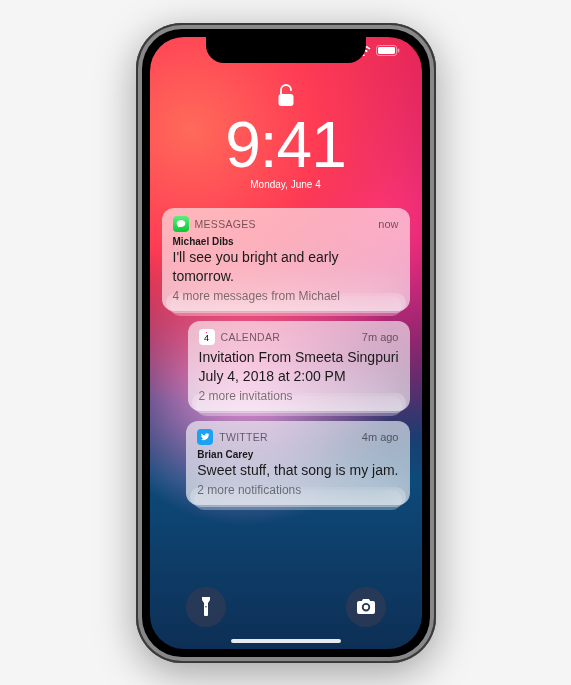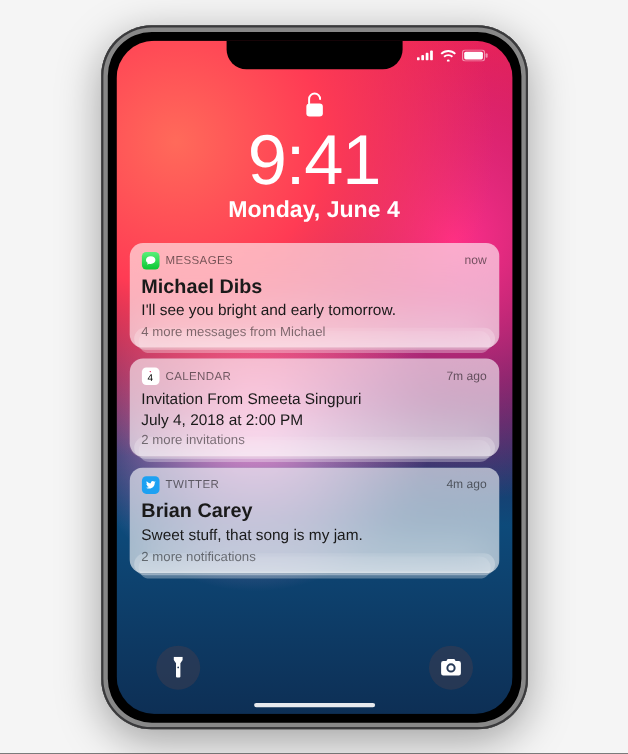--- a/index.html
+++ b/index.html
@@ -6,21 +6,21 @@
   body {
     background: #f5f5f5;
     font-family: -apple-system, BlinkMacSystemFont, "Helvetica Neue", Arial, sans-serif;
     display: flex;
     align-items: center;
     justify-content: center;
     height: 685px;
     width: 571px;
   }
   .device {
-    width: 388px;
+    width: 300px;
     height: 640px;
     border-radius: 46px;
     background: #000;
     padding: 14px;
     box-shadow: 0 10px 40px rgba(0,0,0,.35), inset 0 0 0 2px #3a3a3c, inset 0 0 0 6px #888;
     position: relative;
   }
   .screen {
     width: 100%;
     height: 100%;
@@ -61,30 +61,31 @@
   }
   .lock-icon { margin-top: 2px; }
   .time {
     font-size: 64px;
     font-weight: 200;
     letter-spacing: -1px;
     line-height: 1;
     margin-top: 4px;
   }
   .date {
-    font-size: 21px;
-    font-weight: 700;
+    font-size: 10px;
+    font-weight: 400;
     margin-top: 2px;
   }
   .notifications {
     width: 100%;
     margin-top: 18px;
     display: flex;
     flex-direction: column;
     gap: 10px;
+    align-items: flex-end;
   }
   .stack {
     position: relative;
     cursor: pointer;
   }
   .stack-layer {
     position: absolute;
     left: 8px; right: 8px;
     height: 20px;
     background: rgba(255,255,255,.30);
@@ -127,21 +128,21 @@
     letter-spacing: .3px;
     color: rgba(0,0,0,.55);
     text-transform: uppercase;
     flex: 1;
   }
   .timestamp {
     font-size: 11px;
     color: rgba(0,0,0,.55);
   }
   .notif-title {
-    font-size: 18px;
+    font-size: 10px;
     font-weight: 600;
     line-height: 1.35;
   }
   .notif-body {
     font-size: 14px;
     line-height: 1.35;
   }
   .notif-more {
     font-size: 12px;
     color: rgba(0,0,0,.5);

